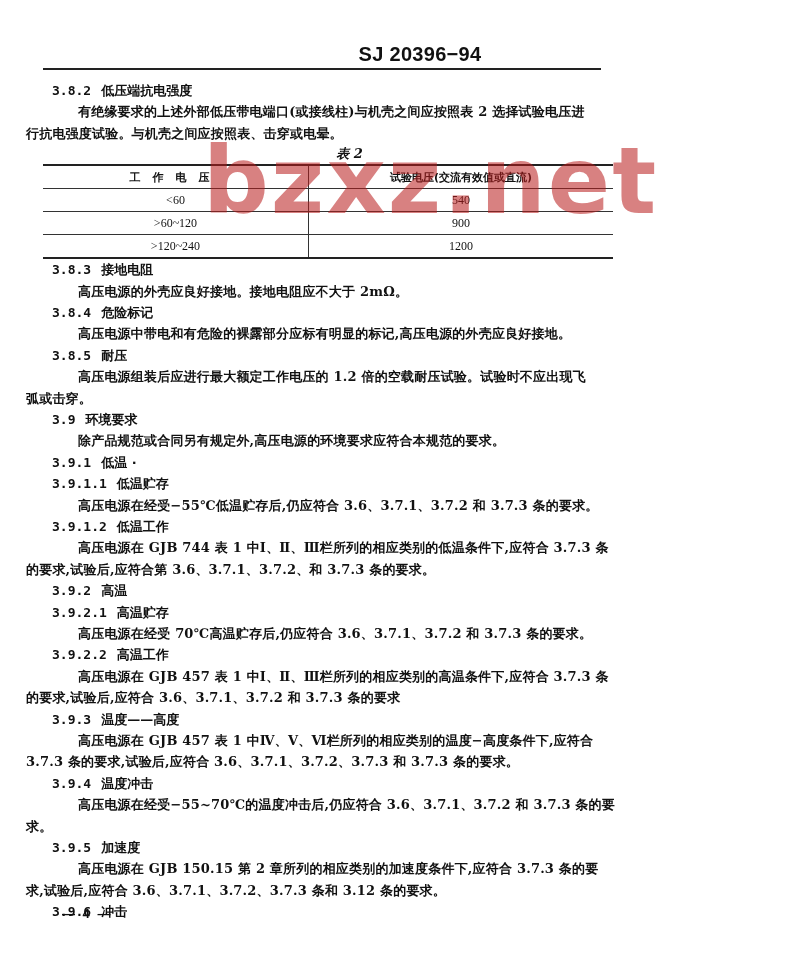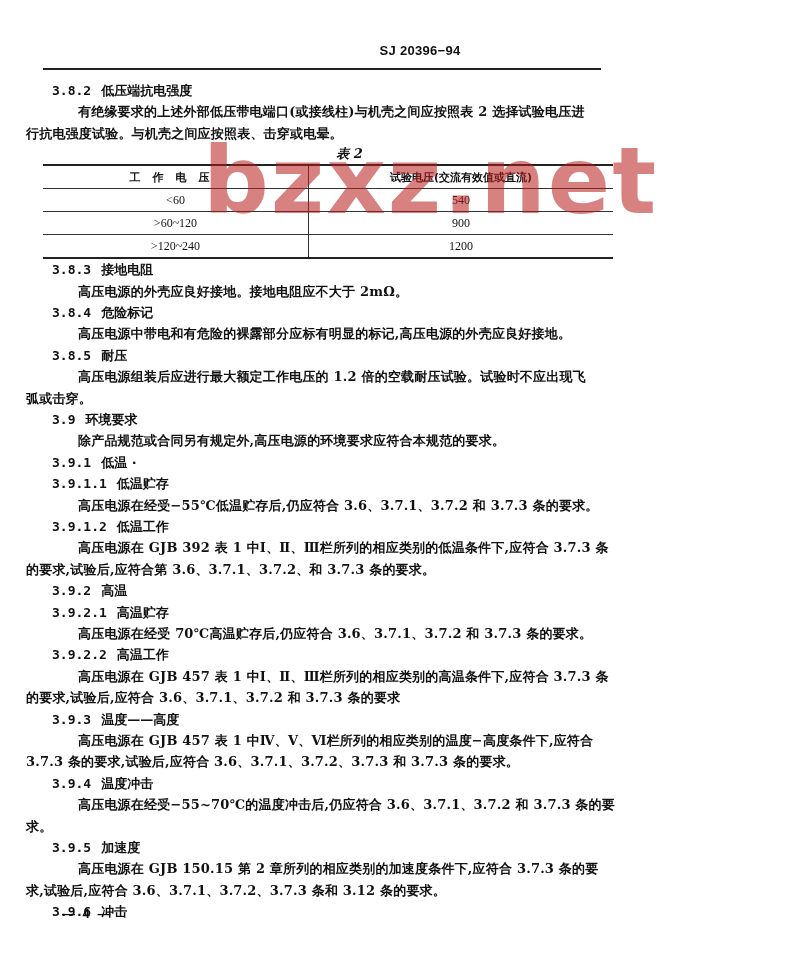--- a/index.html
+++ b/index.html
@@ -4,21 +4,21 @@
   <style>
     html, body { margin: 0; padding: 0; background: #ffffff; }
     body {
       width: 800px; height: 965px; position: relative; overflow: hidden;
       font-family: "DejaVu Serif", "Liberation Serif", serif;
       color: #111;
     }
     .page-header {
       position: absolute; left: 0; width: 800px; top: 43px;
       text-align: center; font-family: "Liberation Sans", sans-serif;
-      font-weight: bold; font-size: 13px; letter-spacing: 0.3px;
+      font-weight: bold; font-size: 20px; letter-spacing: 0.3px;
       padding-left: 40px; box-sizing: border-box;
     }
     .header-rule {
       position: absolute; left: 43px; top: 68px; width: 558px; height: 2px; background: #222;
     }
     .content { position: absolute; left: 52px; top: 80px; width: 555px; }
     .heading {
       font-family: "DejaVu Sans Mono", "Liberation Mono", monospace;
       font-weight: bold; font-size: 13px; height: 21.4px; line-height: 21.4px; white-space: nowrap;
     }
@@ -126,21 +126,21 @@
     <span class="num">3.9.1.1</span><span class="title">低温贮存</span>
   </div>
   <div class="para">
     <span class="line">高压电源在经受−55℃低温贮存后,仍应符合 3.6、3.7.1、3.7.2 和 3.7.3 条的要求。</span>
   </div>
 
   <div class="heading">
     <span class="num">3.9.1.2</span><span class="title">低温工作</span>
   </div>
   <div class="para">
-    <span class="line">高压电源在 GJB 392 表 1 中Ⅰ、Ⅱ、Ⅲ栏所列的相应类别的低温条件下,应符合 3.7.3 条</span>
+    <span class="line">高压电源在 GJB 744 表 1 中Ⅰ、Ⅱ、Ⅲ栏所列的相应类别的低温条件下,应符合 3.7.3 条</span>
     <span class="line cont">的要求,试验后,应符合第 3.6、3.7.1、3.7.2、和 3.7.3 条的要求。</span>
   </div>
 
   <div class="heading">
     <span class="num">3.9.2</span><span class="title">高温</span>
   </div>
 
   <div class="heading">
     <span class="num">3.9.2.1</span><span class="title">高温贮存</span>
   </div>

